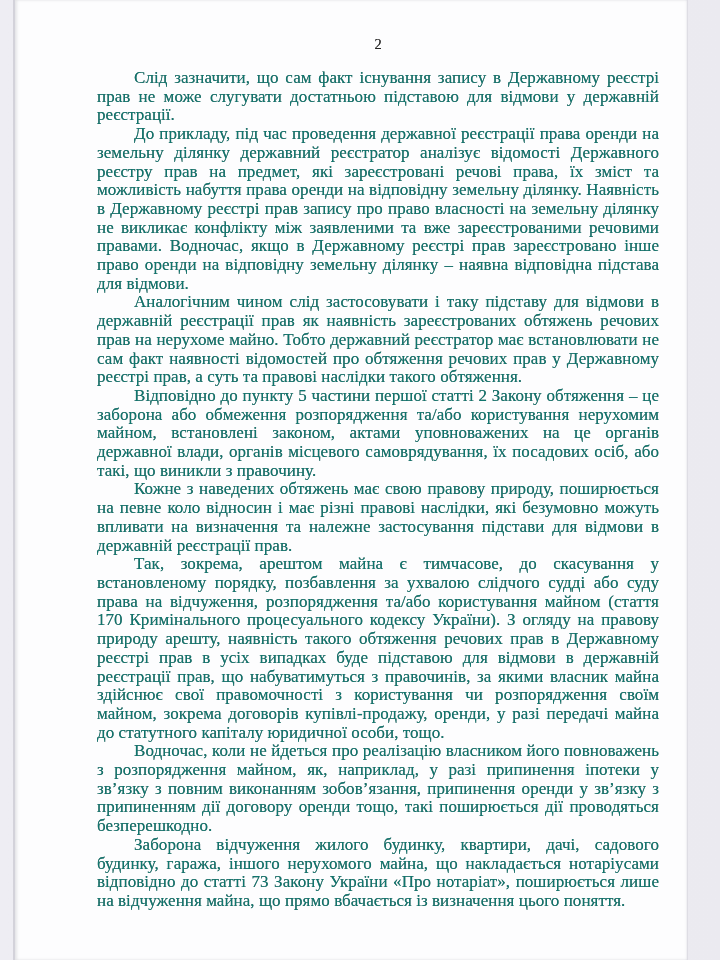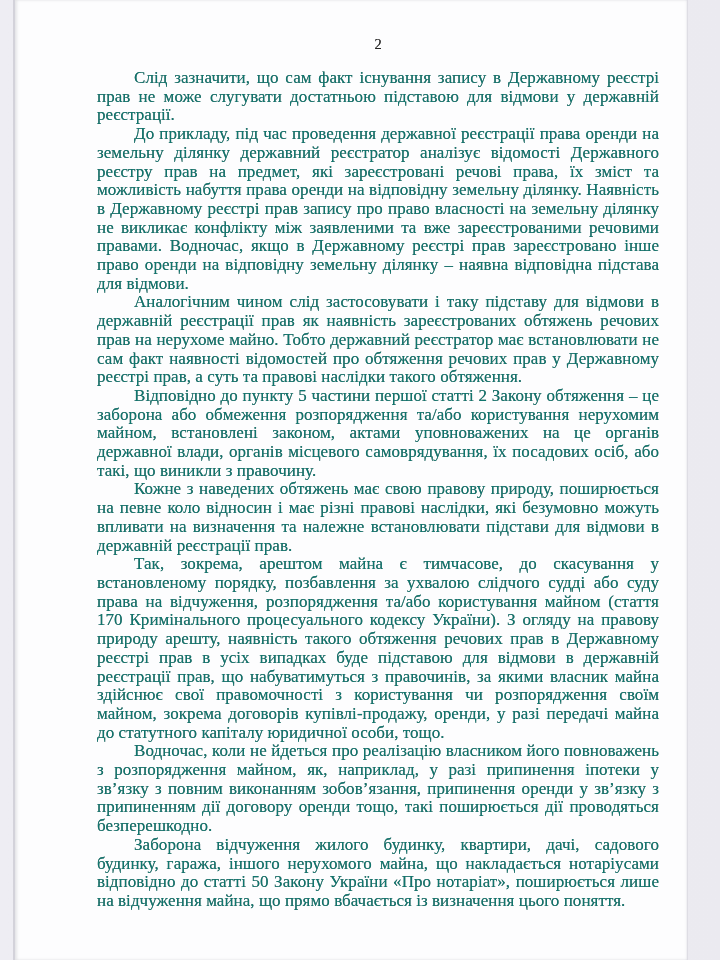--- a/index.html
+++ b/index.html
@@ -71,20 +71,20 @@
 
 <div class="photo-frame">
   <div class="page">
     <div class="content">
       <div class="page-number">2</div>
       <div class="document-body">
           <p>Слід зазначити, що сам факт існування запису в Державному реєстрі прав не може слугувати достатньою підставою для відмови у державній реєстрації.</p>
           <p>До прикладу, під час проведення державної реєстрації права оренди на земельну ділянку державний реєстратор аналізує відомості Державного реєстру прав на предмет, які зареєстровані речові права, їх зміст та можливість набуття права оренди на відповідну земельну ділянку. Наявність в Державному реєстрі прав запису про право власності на земельну ділянку не викликає конфлікту між заявленими та вже зареєстрованими речовими правами. Водночас, якщо в Державному реєстрі прав зареєстровано інше право оренди на відповідну земельну ділянку – наявна відповідна підстава для відмови.</p>
           <p>Аналогічним чином слід застосовувати і таку підставу для відмови в державній реєстрації прав як наявність зареєстрованих обтяжень речових прав на нерухоме майно. Тобто державний реєстратор має встановлювати не сам факт наявності відомостей про обтяження речових прав у Державному реєстрі прав, а суть та правові наслідки такого обтяження.</p>
           <p>Відповідно до пункту 5 частини першої статті 2 Закону обтяження – це заборона або обмеження розпорядження та/або користування нерухомим майном, встановлені законом, актами уповноважених на це органів державної влади, органів місцевого самоврядування, їх посадових осіб, або такі, що виникли з правочину.</p>
-          <p>Кожне з наведених обтяжень має свою правову природу, поширюється на певне коло відносин і має різні правові наслідки, які безумовно можуть впливати на визначення та належне встановлювати підстави для відмови в державній реєстрації прав.</p>
+          <p>Кожне з наведених обтяжень має свою правову природу, поширюється на певне коло відносин і має різні правові наслідки, які безумовно можуть впливати на визначення та належне застосування підстави для відмови в державній реєстрації прав.</p>
           <p>Так, зокрема, арештом майна є тимчасове, до скасування у встановленому порядку, позбавлення за ухвалою слідчого судді або суду права на відчуження, розпорядження та/або користування майном (стаття 170 Кримінального процесуального кодексу України). З огляду на правову природу арешту, наявність такого обтяження речових прав в Державному реєстрі прав в усіх випадках буде підставою для відмови в державній реєстрації прав, що набуватимуться з правочинів, за якими власник майна здійснює свої правомочності з користування чи розпорядження своїм майном, зокрема договорів купівлі-продажу, оренди, у разі передачі майна до статутного капіталу юридичної особи, тощо.</p>
           <p>Водночас, коли не йдеться про реалізацію власником його повноважень з розпорядження майном, як, наприклад, у разі припинення іпотеки у зв’язку з повним виконанням зобов’язання, припинення оренди у зв’язку з припиненням дії договору оренди тощо, такі поширюється дії проводяться безперешкодно.</p>
-          <p>Заборона відчуження жилого будинку, квартири, дачі, садового будинку, гаража, іншого нерухомого майна, що накладається нотаріусами відповідно до статті 50 Закону України «Про нотаріат», поширюється лише на відчуження майна, що прямо вбачається із визначення цього поняття.</p>
+          <p>Заборона відчуження жилого будинку, квартири, дачі, садового будинку, гаража, іншого нерухомого майна, що накладається нотаріусами відповідно до статті 73 Закону України «Про нотаріат», поширюється лише на відчуження майна, що прямо вбачається із визначення цього поняття.</p>
         </div>
     </div>
   </div>
 </div>
 
 </body></html>

